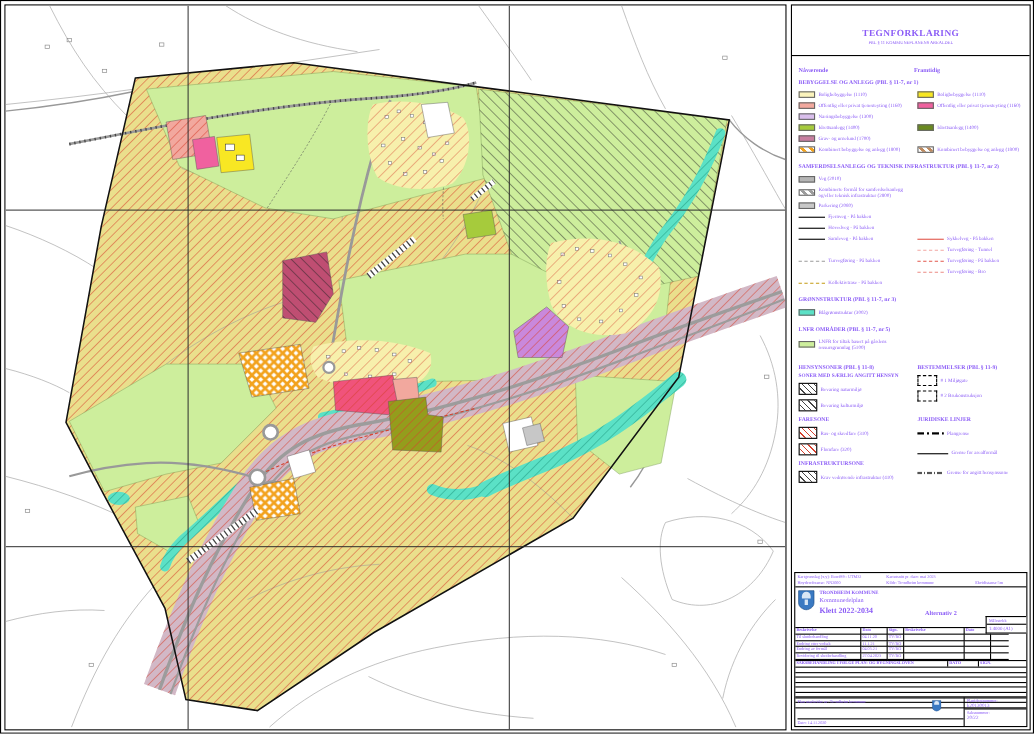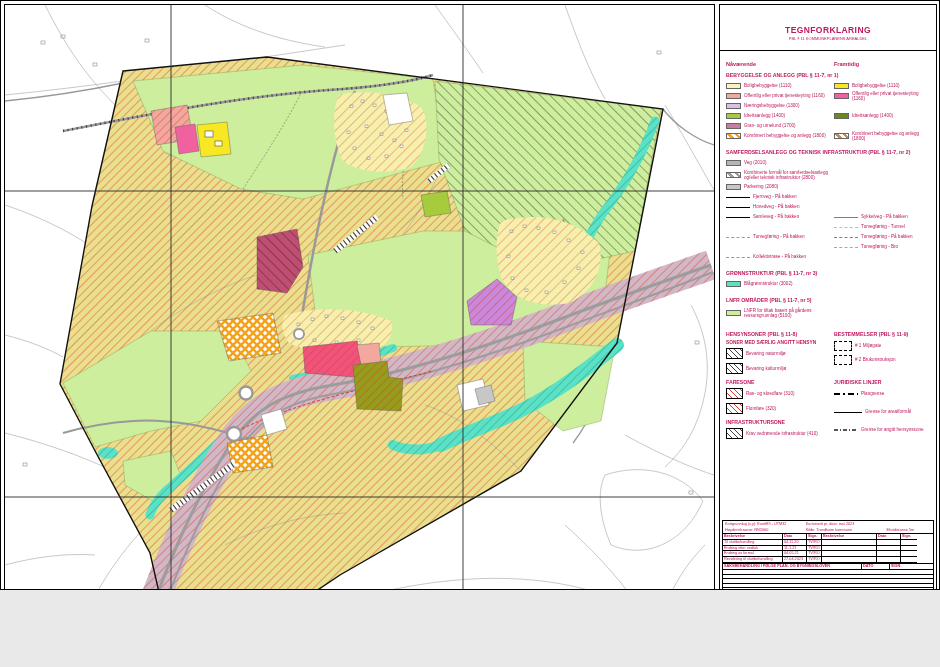--- a/index.html
+++ b/index.html
@@ -1,17 +1,17 @@
 <!DOCTYPE html>
 <html><head>
 <meta charset="utf-8">
 <style>
   html,body{margin:0;padding:0;background:#e9e9e9;}
-  #stage{position:relative;width:940px;height:590px;background:#fff;border:1px solid #000;box-sizing:border-box;
-         font-family:Liberation Sans, sans-serif;color:#be185d;overflow:hidden;}
+  #stage{position:relative;width:940px;height:667px;background:#fff;border:1px solid #000;box-sizing:border-box;
+         font-family:Liberation Serif, serif;color:#8b5cf6;overflow:hidden;}
   
   #map-panel{position:absolute;left:3px;top:3px;width:711px;height:660px;border:1px solid #000;box-sizing:border-box;background:#fff;overflow:hidden;}
   #map-panel svg{display:block;}
   
   #legend-panel{position:absolute;left:718px;top:3px;width:218px;height:660px;border:1px solid #000;box-sizing:border-box;background:#fff;}
   .lg-header{height:46px;border-bottom:1.5px solid #000;text-align:center;padding-top:20px;box-sizing:border-box;}
   .lg-title{font-size:8.5px;font-weight:bold;letter-spacing:.4px;}
   .lg-sub{font-size:4px;margin-top:1px;}
   .lg-body{padding:6px 6px 0 6px;}
   .cols-head{display:flex;font-size:5.5px;font-weight:bold;margin:4px 0 2px 0;}
@@ -475,20 +475,35 @@
         </div>
         <div>
           <div>Kartutsnitt pr. dato: mai 2023</div>
           <div>Kilde: Trondheim kommune</div>
         </div>
         <div>
           <div>&nbsp;</div>
           <div>Ekvidistanse 5m</div>
         </div>
       </div>
+      <div class="tb-head">
+        <svg class="shield" width="16" height="19" viewBox="0 0 16 19">
+          <path d="M1,1 h14 v11 c0,4 -4,6 -7,6.5 C5,18 1,16 1,12 Z" fill="#3A79C2" stroke="#1d4d85" stroke-width="0.6"></path>
+          <path d="M4,6 a4,4 0 0 1 8,0 v2 h-8 Z" fill="#d8e6f5"></path>
+          <rect x="6.5" y="9" width="3" height="5" fill="#d8e6f5"></rect>
+        </svg>
+        <div class="tb-muni">TRONDHEIM KOMMUNE</div>
+        <div class="tb-ptype">Kommunedelplan</div>
+        <div class="tb-pname">Klett 2022-2034</div>
+        <div class="tb-alt">Alternativ 2</div>
+        <div class="scalebox">
+          <div>Målestokk</div>
+          <div>1:4000 (A1)</div>
+        </div>
+      </div>
       <div class="revgrid">
         <div style="font-weight:bold">Beskrivelse</div>
         <div style="font-weight:bold">Dato</div>
         <div style="font-weight:bold">Sign.</div>
         <div style="font-weight:bold">Beskrivelse</div>
         <div style="font-weight:bold">Dato</div>
         <div style="font-weight:bold">Sign.</div>
         <div>Til sluttbehandling</div>
         <div>04.11.20</div>
         <div>TV/RO</div>

